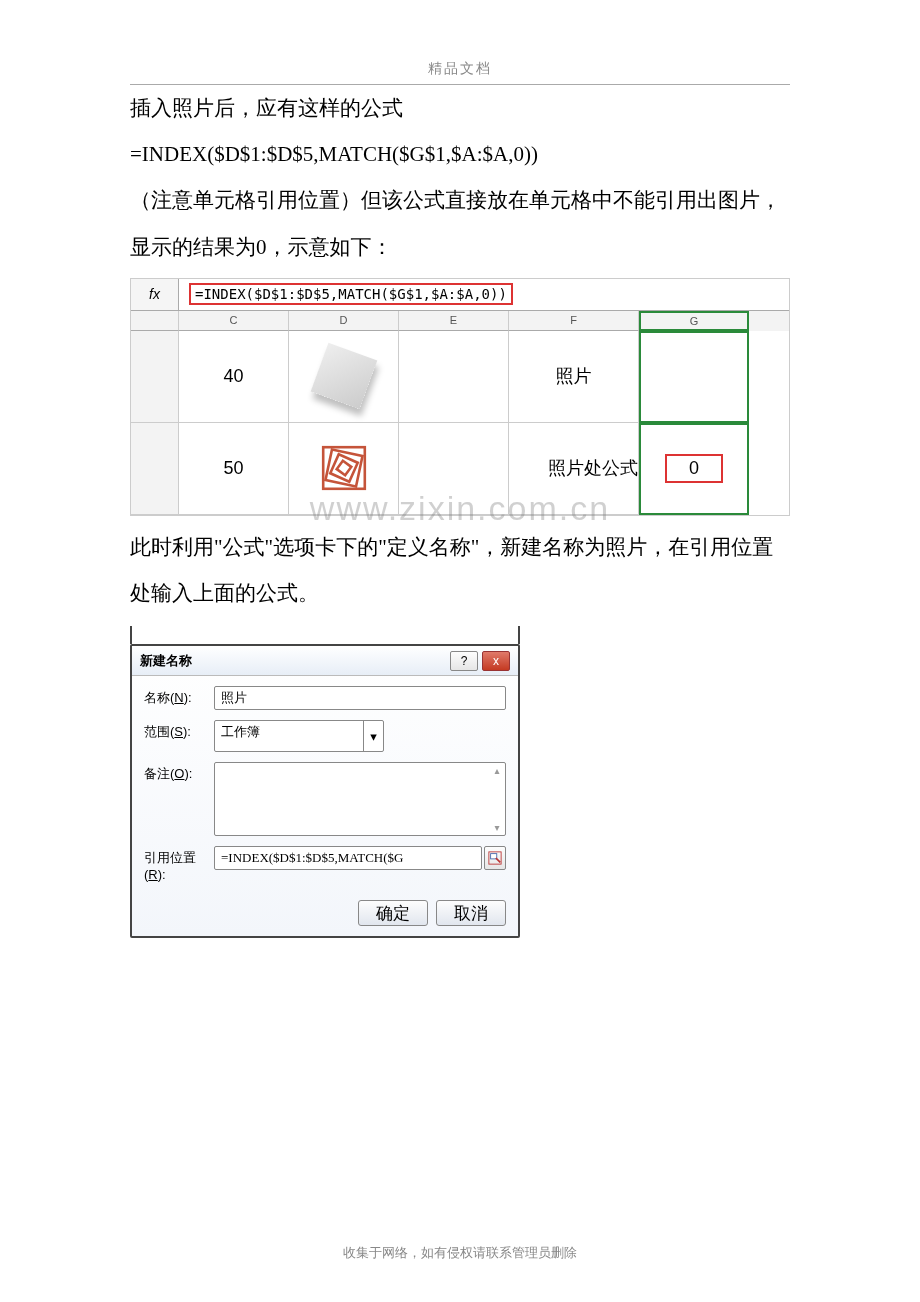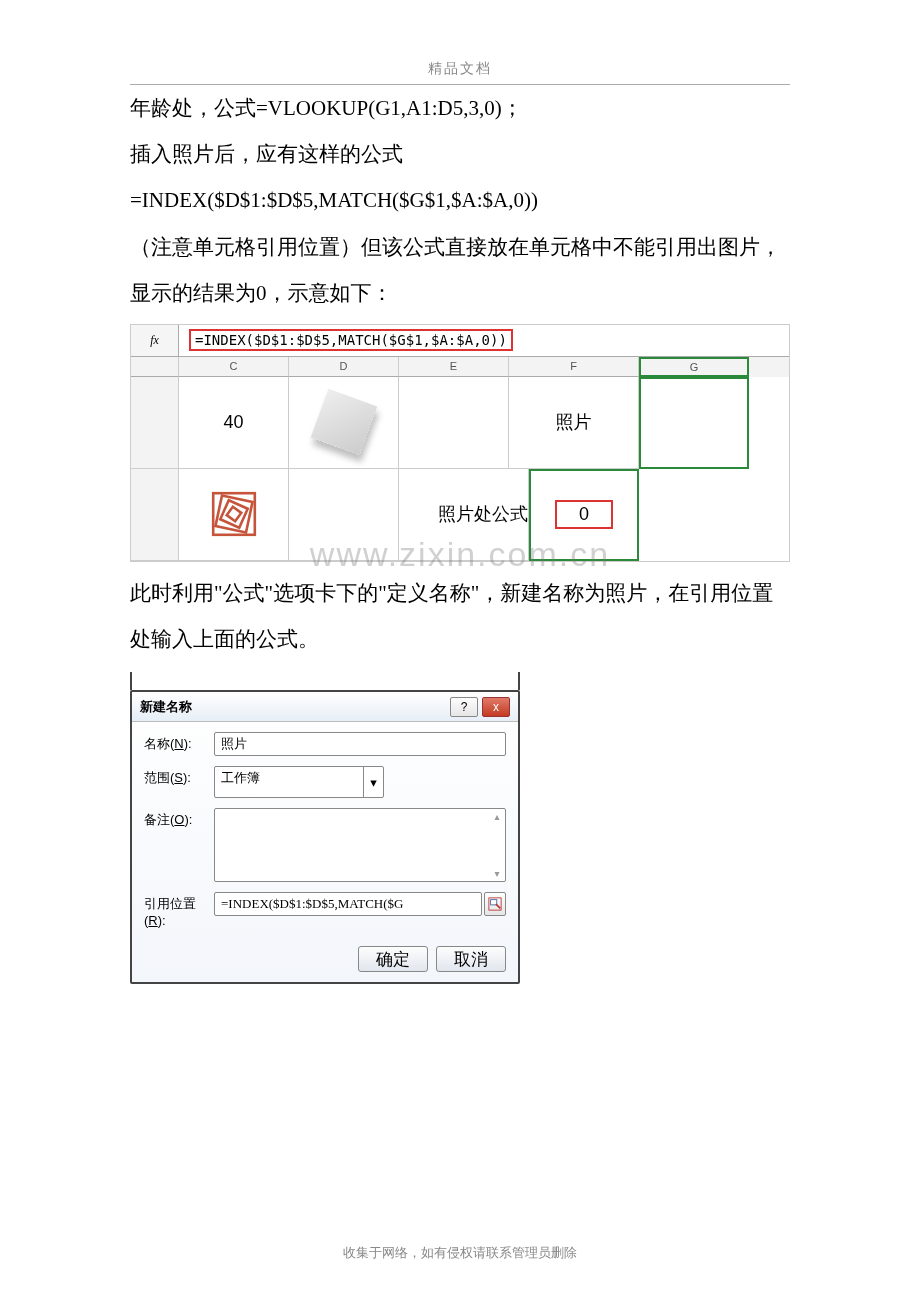--- a/index.html
+++ b/index.html
@@ -40,22 +40,22 @@
     align-items: stretch;
     border-bottom: 1px solid #aaa;
     height: 32px;
   }
   .fx-label {
     width: 48px;
     display: flex;
     align-items: center;
     justify-content: center;
     font-style: italic;
-    font-family: Liberation Serif, serif;
-    font-size: 12px;
+    font-family: Liberation Sans, sans-serif;
+    font-size: 14px;
     border-right: 1px solid #aaa;
     background: #f5f5f5;
   }
   .fx-input {
     flex: 1;
     display: flex;
     align-items: center;
     padding: 0 10px;
   }
   .fx-input span.hl {
@@ -198,23 +198,20 @@
     font-family: "SimSun", serif;
   }
 </style>
 </head>
 <body>
 
 <div class="page">
   <div class="header-title">精品文档</div>
 
   <div class="body-text">
-    <span>年龄处，公式</span><span class="latin">=VLOOKUP(G1,A1:D5,3,0)</span><span>；</span>
-  </div>
-  <div class="body-text">
     <span>插入照片后，应有这样的公式</span><span class="latin">=INDEX($D$1:$D$5,MATCH($G$1,$A:$A,0))</span>
   </div>
   <div class="body-text">（注意单元格引用位置）但该公式直接放在单元格中不能引用出图片，显示的结果为0，示意如下：</div>
 
   <div class="excel-shot" style="position:relative;">
     <div class="fx-row">
       <div class="fx-label">fx</div>
       <div class="fx-input">
         <span class="hl">=INDEX($D$1:$D$5,MATCH($G$1,$A:$A,0))</span>
       </div>
@@ -232,20 +229,21 @@
       <div class="cell colC">40</div>
       <div class="cell colD">
         <div class="cube"></div>
       </div>
       <div class="cell colE"></div>
       <div class="cell colF">照片</div>
       <div class="cell colG g-green"></div>
     </div>
     <div class="grid-row">
       <div class="cell rowhdr"></div>
+      <div class="cell colC">50</div>
       <div class="cell colD">
         <svg class="spiral" viewBox="0 0 60 60">
           <g fill="none" stroke="#c5543a" stroke-width="3">
             <rect x="6" y="6" width="48" height="48" transform="rotate(0 30 30)"></rect>
             <rect x="12" y="12" width="36" height="36" transform="rotate(12 30 30)"></rect>
             <rect x="18" y="18" width="24" height="24" transform="rotate(24 30 30)"></rect>
             <rect x="24" y="24" width="12" height="12" transform="rotate(36 30 30)"></rect>
           </g>
         </svg>
       </div>

